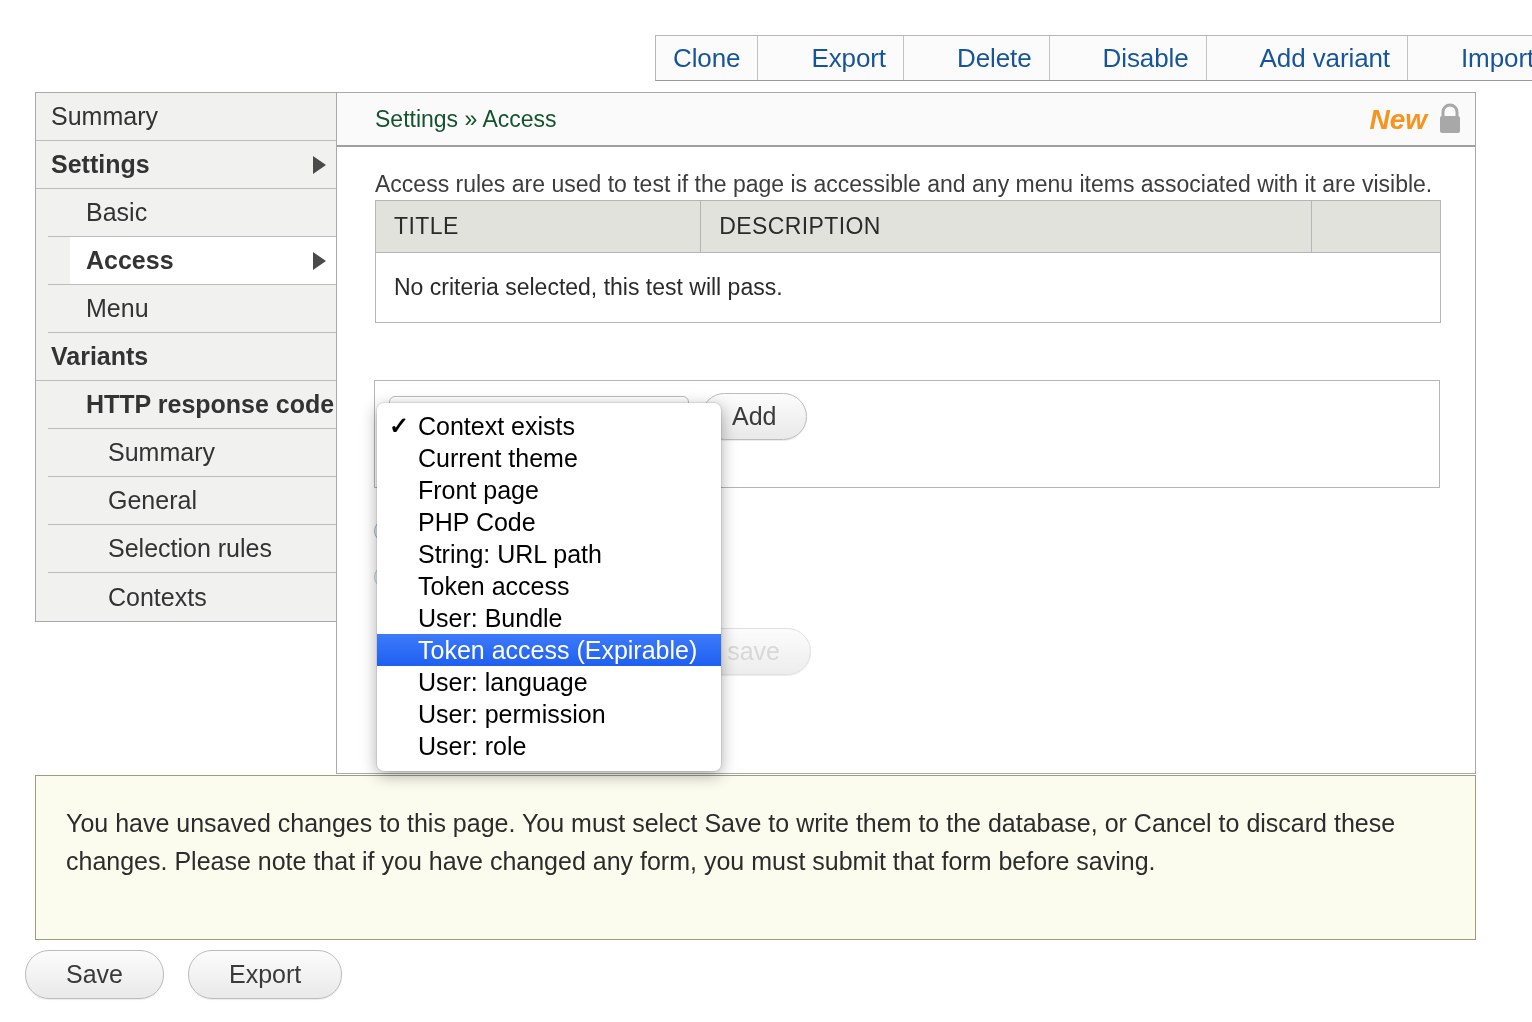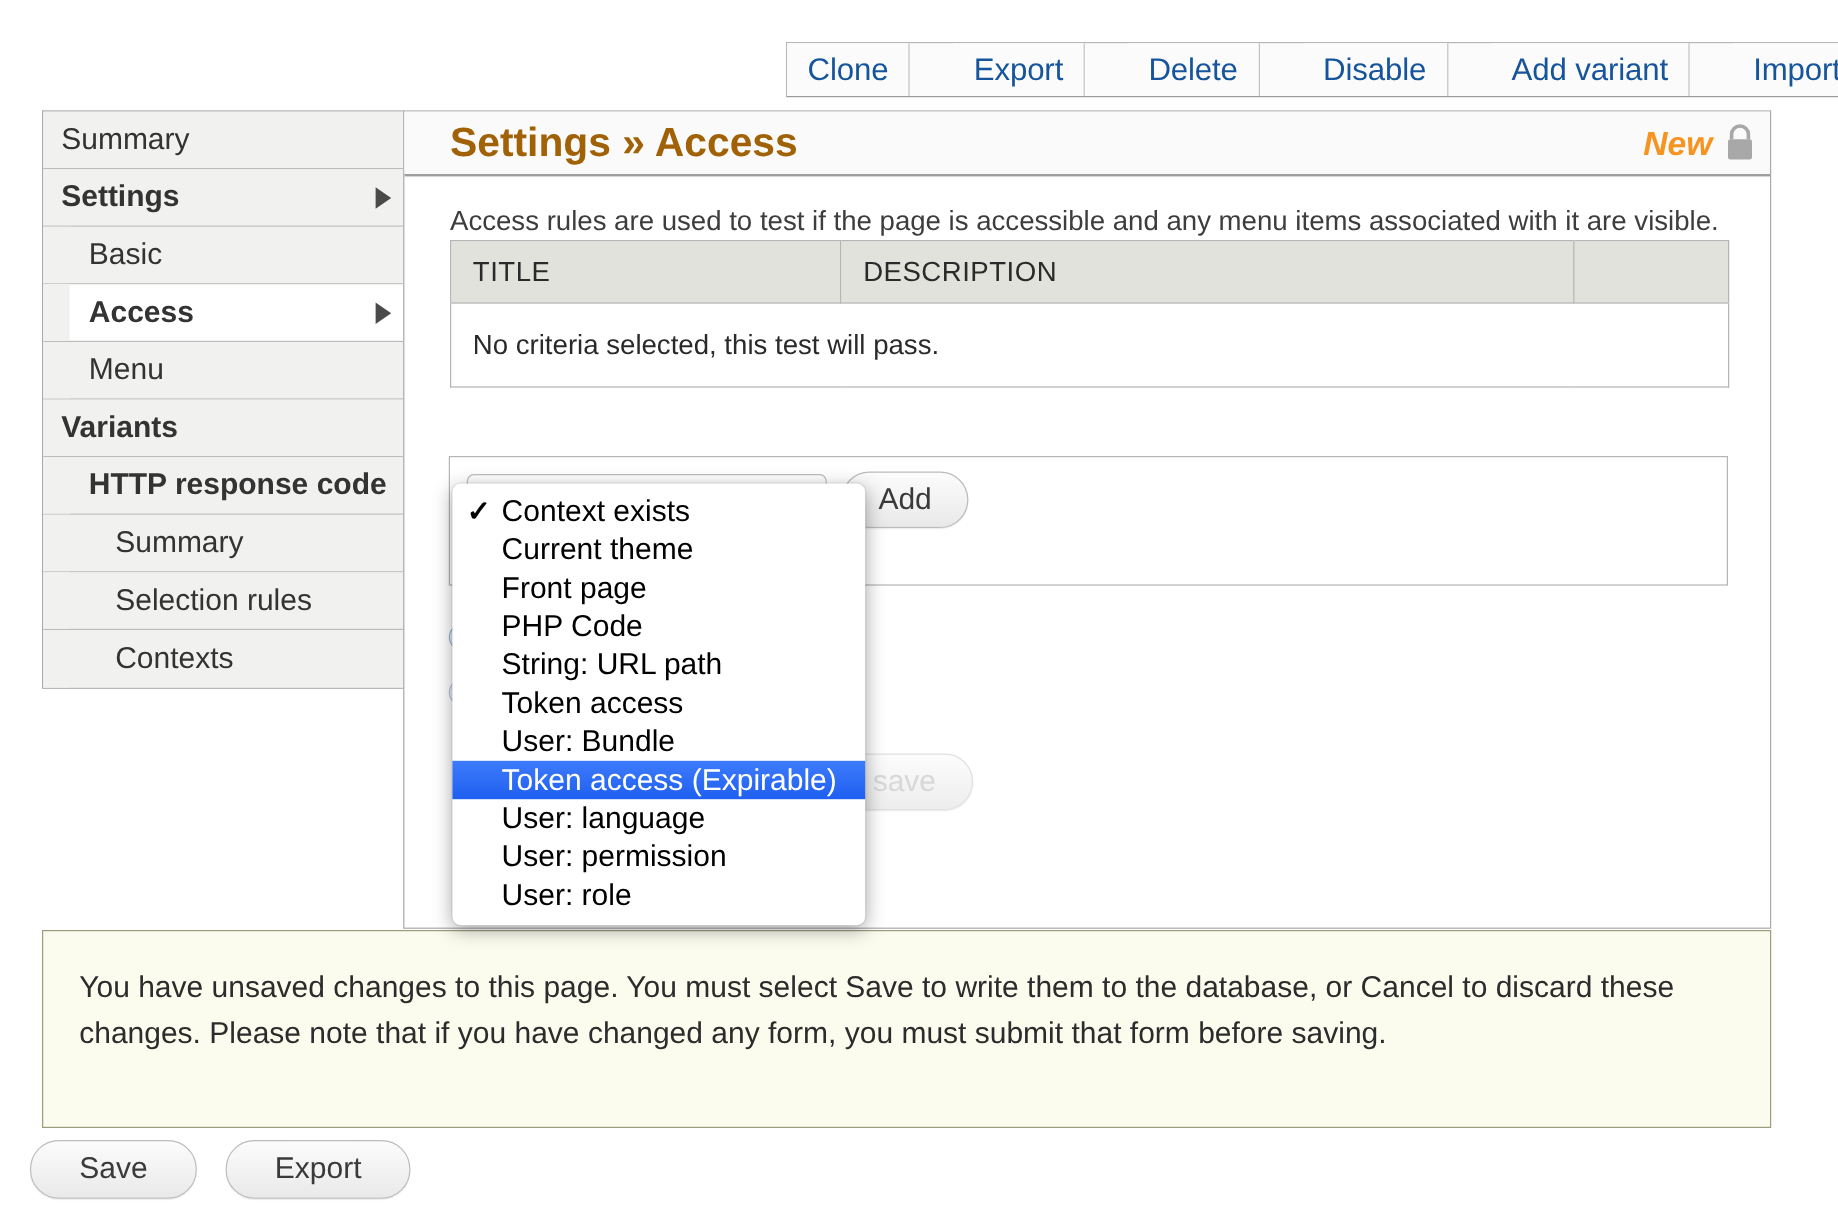--- a/index.html
+++ b/index.html
@@ -66,20 +66,21 @@
     cursor: pointer;
   }
   .side-item:last-child { border-bottom: none; }
   .side-item.lvl0 { padding-left: 15px; }
   .side-item.lvl1 { padding-left: 38px; }
   .side-item.lvl2 { padding-left: 60px; }
   .side-item.bold { font-weight: bold; }
   .side-item.active { background: #ffffff; font-weight: bold; }
   .side-item.lvl1, .side-item.lvl2 {
     border-left: none;
+    margin-left: 12px;
   }
   .side-item .sep-left {
     position: absolute;
     left: 0; top: 0; bottom: 0;
     width: 22px;
     background: #f1f1ef;
   }
   .arrow-right {
     position: absolute;
     right: 10px;
@@ -102,23 +103,23 @@
   .main-header {
     position: relative;
     height: 54px;
     background: #fafafa;
     border-bottom: 2px solid #9f9f9f;
     display: flex;
     align-items: center;
     padding: 0 14px 0 38px;
   }
   .page-title {
-    font-size: 34px;
-    font-weight: bold;
-    color: #a16207;
+    font-size: 23px;
+    font-weight: normal;
+    color: #14532d;
   }
   .hdr-right {
     position: absolute;
     right: 10px;
     top: 0;
     height: 54px;
     display: flex;
     align-items: center;
     gap: 8px;
   }
@@ -171,21 +172,21 @@
     position: absolute;
     left: 374px;
     top: 380px;
     width: 1066px;
     height: 108px;
     border: 1px solid #b5b5b5;
     background: #ffffff;
   }
   .add-row {
     display: flex;
-    align-items: center;
+    align-items: flex-end;
     gap: 12px;
     padding: 12px 14px;
   }
   .select-box {
     width: 300px;
     height: 44px;
     border: 1px solid #bdbdbd;
     border-radius: 6px;
     background: linear-gradient(#ffffff, #f2f2f2);
   }
@@ -332,20 +333,24 @@
       <div class="side-item lvl0 bold">
         <span>Variants</span>
       </div>
       <div class="side-item lvl1 bold">
         <span class="sep-left"></span>
         <span>HTTP response code</span>
       </div>
       <div class="side-item lvl2">
         <span class="sep-left"></span>
         <span>Summary</span>
+      </div>
+      <div class="side-item lvl2">
+        <span class="sep-left"></span>
+        <span>General</span>
       </div>
       <div class="side-item lvl2">
         <span class="sep-left"></span>
         <span>Selection rules</span>
       </div>
       <div class="side-item lvl2">
         <span class="sep-left"></span>
         <span>Contexts</span>
       </div>
     </div>

